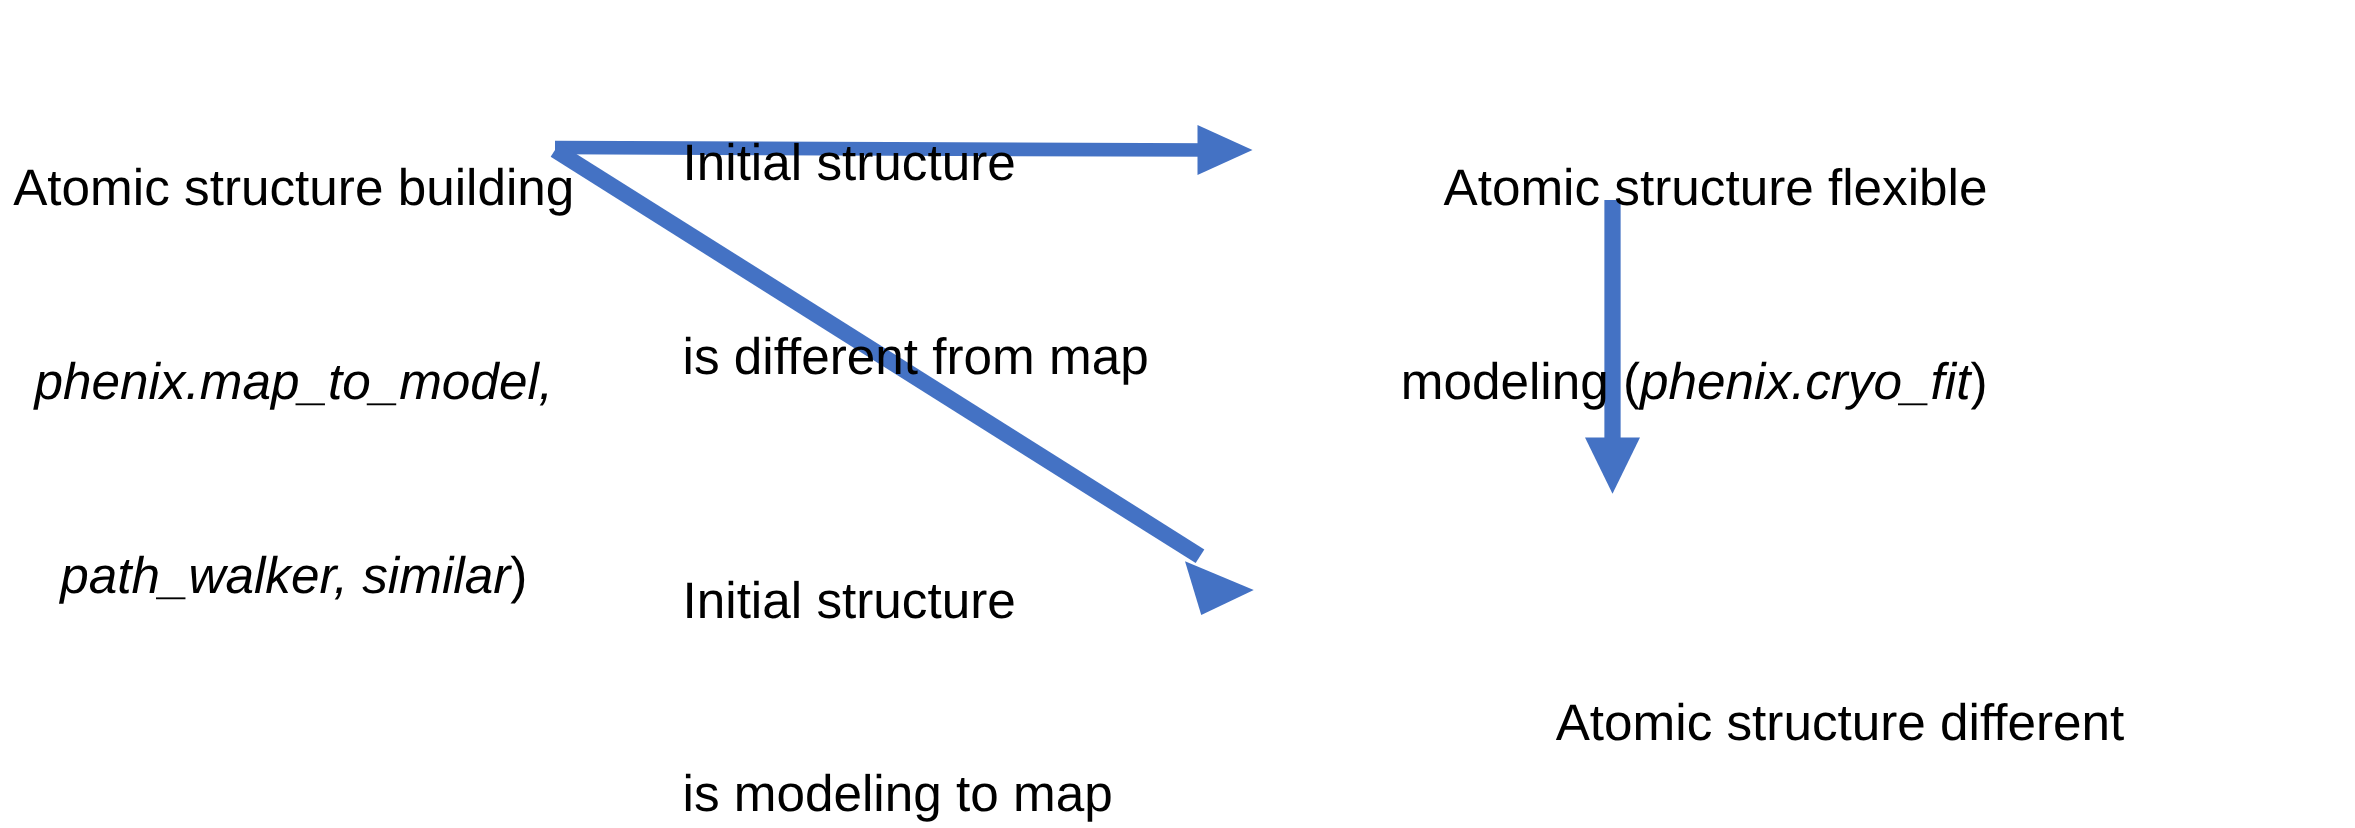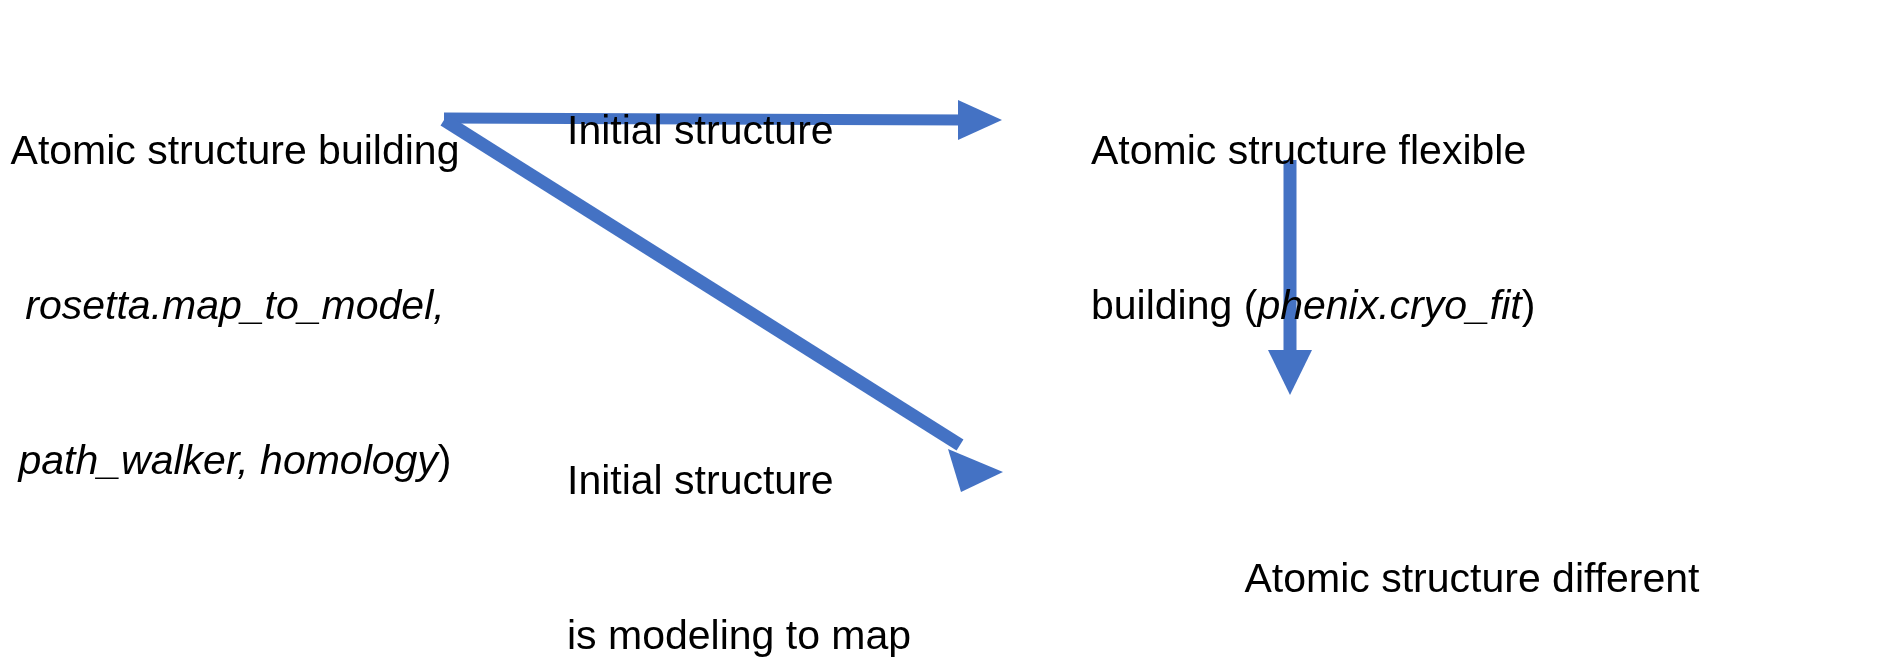--- a/index.html
+++ b/index.html
@@ -19,30 +19,30 @@
   .txt {
     position: absolute;
     font-size: 41px;
     line-height: 1.26;
     color: #000000;
     white-space: pre;
   }
   .txt i {
   }
   .center { text-align: center; }
-  .left   { text-align: left; margin-left: 21px; }
+  .left   { text-align: left; }
 
   
   #node-build {
     left: 0px;  top: 22px;  width: 470px;
     text-align: center;
   }
   #node-fit {
     left: 1070px; top: 22px; width: 520px;
-    text-align: left;
+    text-align: right;
   }
   #node-refine {
     left: 1060px; top: 450px; width: 824px;
     text-align: center;
   }
 
   
   #label-different {
     left: 546px; top: 2px; width: 380px;
     text-align: left;
@@ -78,31 +78,32 @@
     </g>
 
     <g>
       <line x1="1290" y1="160" x2="1290" y2="358" stroke="#4472c4" stroke-width="13" stroke-linecap="butt"></line>
       <polygon points="1290,395 1268,350 1312,350" fill="#4472c4"></polygon>
     </g>
   </svg>
 
   <div class="txt center" id="node-build">
     <div>Atomic structure building</div>
-    <div><i>rosetta.map_to_model,</i></div>
-    <div><i>path_walker, homology</i><span>)</span></div>
+    <div><i>phenix.map_to_model,</i></div>
+    <div><i>path_walker, similar</i><span>)</span></div>
   </div>
 
   <div class="txt left" id="label-different">
     <div>Initial structure</div>
+    <div>is different from map</div>
   </div>
 
   <div class="txt left" id="node-fit">
     <div>Atomic structure flexible</div>
-    <div><span>building (</span><i>phenix.cryo_fit</i><span>)</span></div>
+    <div><span>modeling (</span><i>phenix.cryo_fit</i><span>)</span></div>
   </div>
 
   <div class="txt left" id="label-similar">
     <div>Initial structure</div>
     <div>is modeling to map</div>
   </div>
 
   <div class="txt center" id="node-refine">
     <div>Atomic structure different</div>
     

